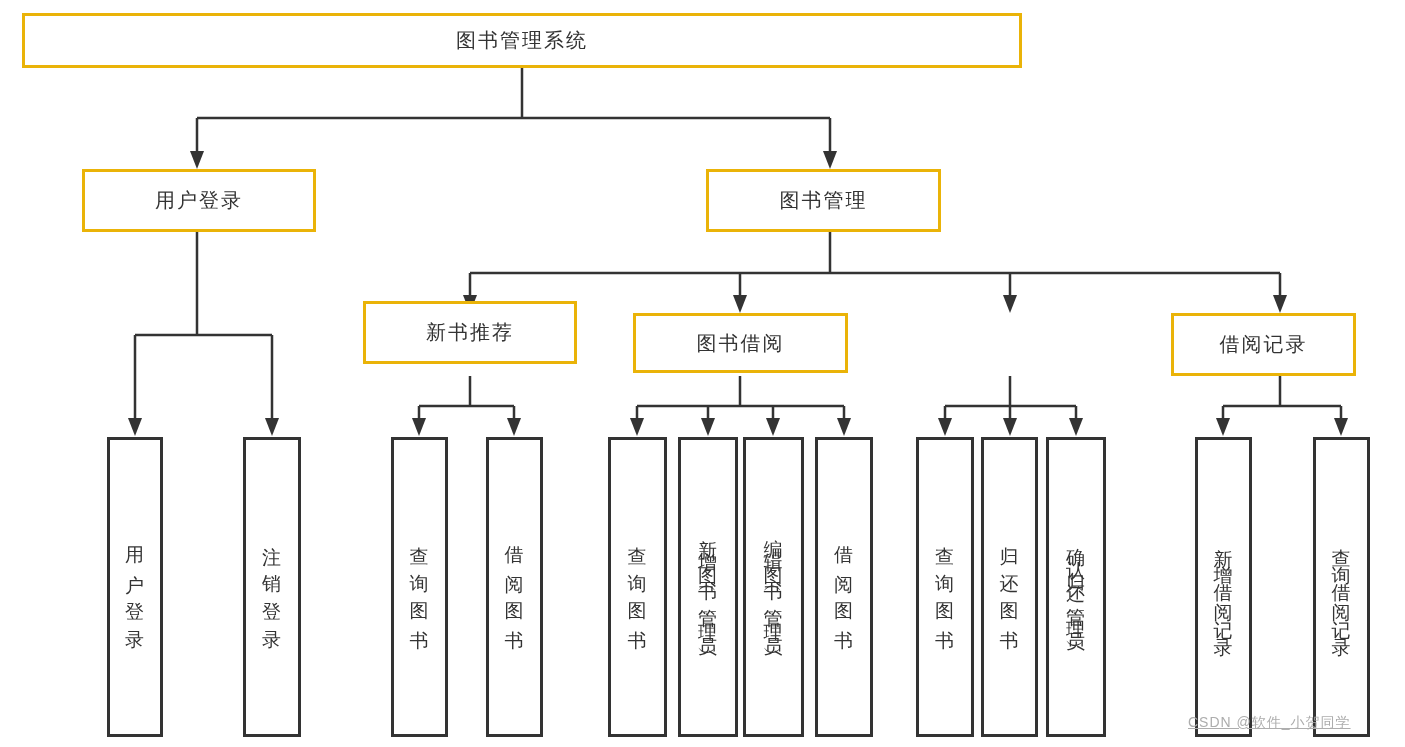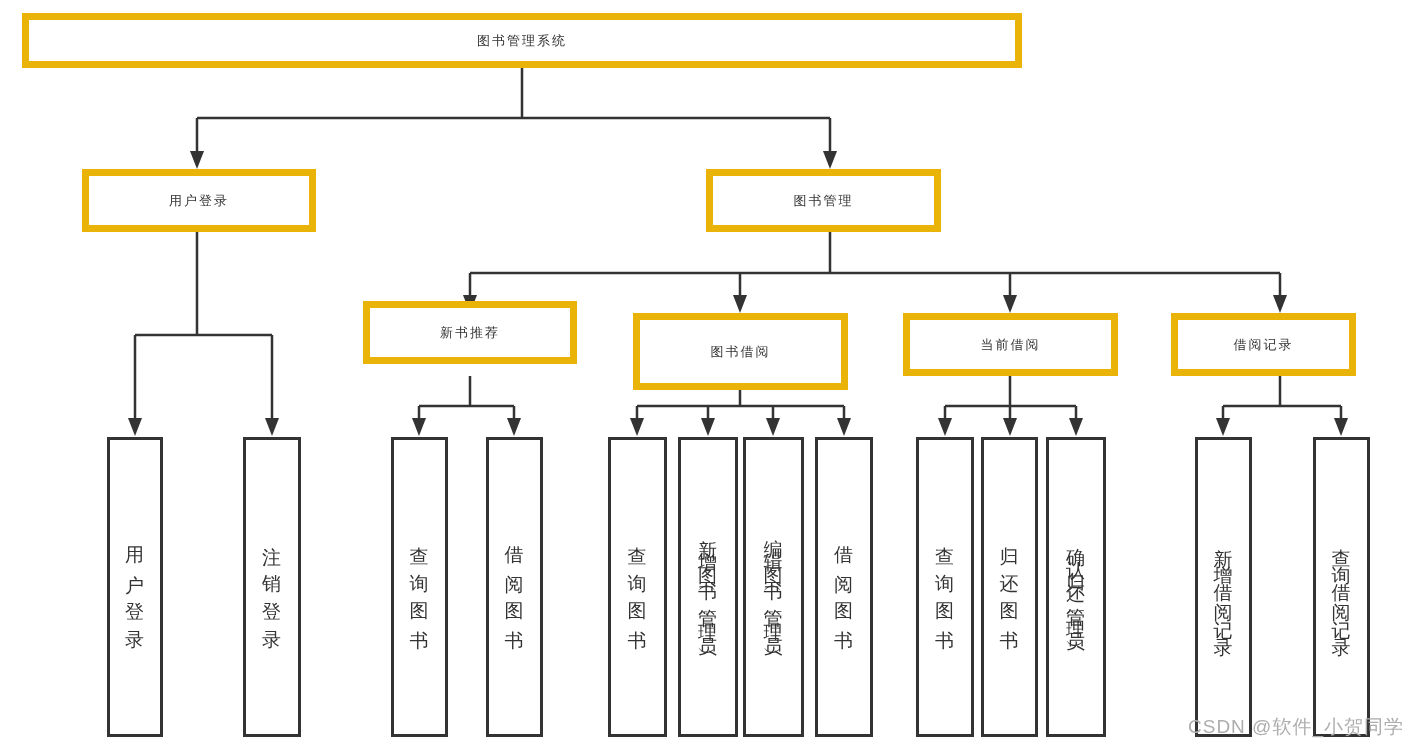--- a/index.html
+++ b/index.html
@@ -5,38 +5,38 @@
   html,body{margin:0;padding:0;background:#ffffff;}
   .stage{
     position:relative;width:1405px;height:747px;background:#ffffff;
     font-family:"Liberation Sans","DejaVu Sans",sans-serif;color:#333333;overflow:hidden;
   }
   .wires{position:absolute;left:0;top:0;z-index:0;}
   .wires path{fill:none;stroke:#333333;stroke-width:2.5;}
   .wires polygon{fill:#333333;stroke:none;}
   .hnode{
     position:absolute;box-sizing:border-box;z-index:1;
-    border:7px solid #eab308;background:#ffffff;
+    border:3px solid #eab308;background:#ffffff;
     display:flex;align-items:center;justify-content:center;
-    font-size:13px;letter-spacing:2px;white-space:nowrap;
+    font-size:20px;letter-spacing:2px;white-space:nowrap;
   }
   .leaf{
     position:absolute;top:437px;height:300px;box-sizing:border-box;z-index:1;
     border:3px solid #333333;background:#ffffff;
     display:flex;align-items:center;justify-content:center;
     writing-mode:vertical-rl;text-orientation:mixed;
     font-size:19px;line-height:1;
   }
   .ls4{letter-spacing:28px;}
   .ls6{letter-spacing:18px;}
   .ls8{letter-spacing:14px;}
   .ls9{letter-spacing:12px;}
   .watermark{
     position:absolute;left:1188px;top:714px;z-index:3;
-    font-size:19px;color:#adadad;letter-spacing:1px;white-space:nowrap;
+    font-size:14px;color:#adadad;letter-spacing:1px;white-space:nowrap;text-decoration:underline;
   }
 </style>
 </head>
 <body>
 
 <div class="stage">
 
   <svg class="wires" width="1405" height="747" viewBox="0 0 1405 747" aria-hidden="true">
     <path d="M522 68 V118
              M197 118 H830
@@ -93,22 +93,21 @@
       <polygon points="1334,418 1348,418 1341,436"></polygon>
     </g>
   </svg>
 
   <div class="hnode" style="left:22px;top:13px;width:1000px;height:55px">图书管理系统</div>
 
   <div class="hnode" style="left:82px;top:169px;width:234px;height:63px">用户登录</div>
   <div class="hnode" style="left:706px;top:169px;width:235px;height:63px">图书管理</div>
 
   <div class="hnode" style="left:363px;top:301px;width:214px;height:63px">新书推荐</div>
-  <div class="hnode" style="left:633px;top:313px;width:215px;height:77px">图书借阅</div>
-  <div class="hnode" style="left:903px;top:313px;width:215px;height:63px">当前借阅</div>
+  <div class="hnode" style="left:633px;top:313px;width:215px;height:60px">图书借阅</div>
   <div class="hnode" style="left:1171px;top:313px;width:185px;height:63px">借阅记录</div>
 
   <div class="leaf ls4" style="left:107px;width:56px">用户登录</div>
   <div class="leaf ls4" style="left:243px;width:58px">注销登录</div>
 
   <div class="leaf ls4" style="left:391px;width:57px">查询图书</div>
   <div class="leaf ls4" style="left:486px;width:57px">借阅图书</div>
 
   <div class="leaf ls4" style="left:608px;width:59px">查询图书</div>
   <div class="leaf ls8" style="left:678px;width:60px">新增图书（管理员）</div>

